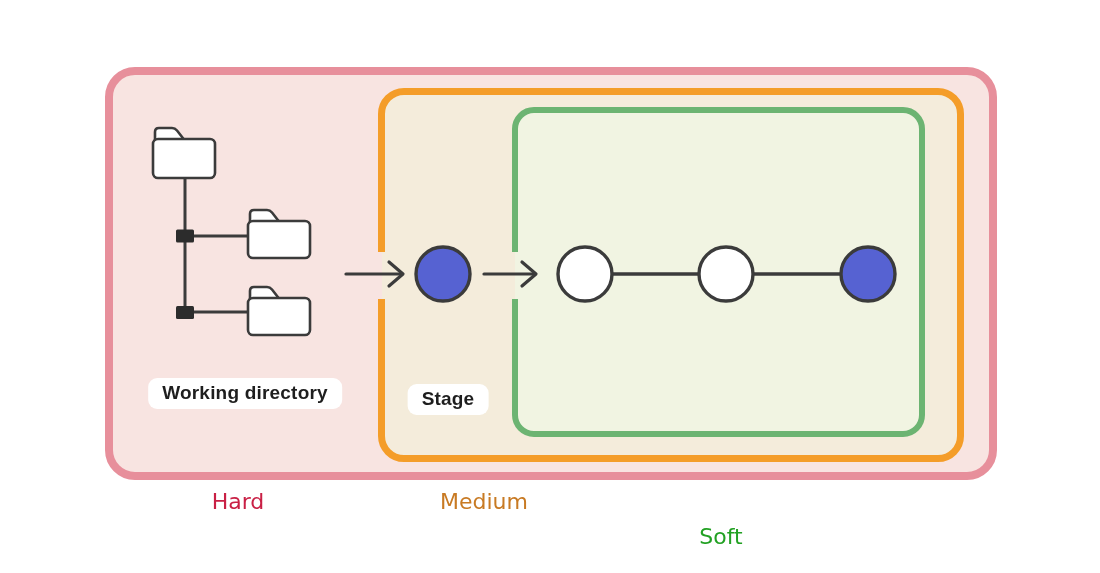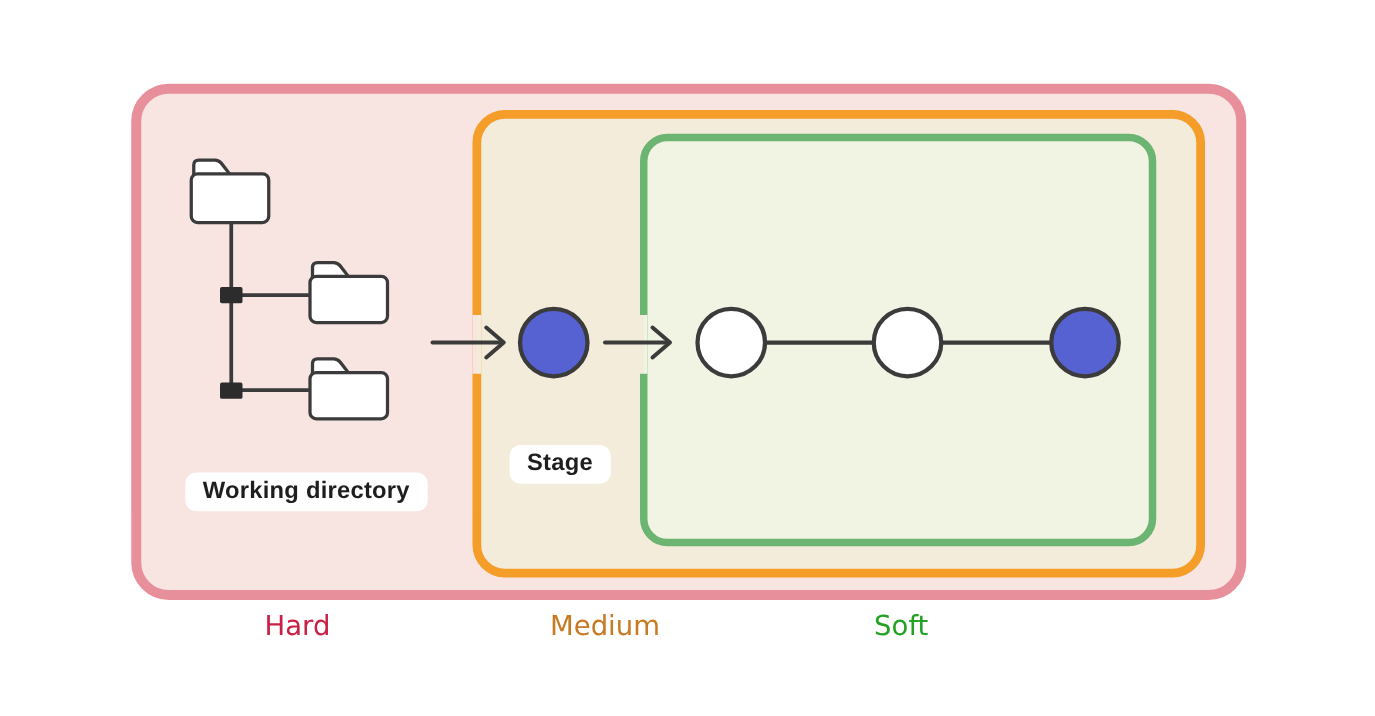--- a/index.html
+++ b/index.html
@@ -96,21 +96,21 @@
     top: 489px;
     font-family: "DejaVu Sans", sans-serif;
     font-size: 22px;
     font-weight: 500;
     white-space: nowrap;
     z-index: 5;
     text-align: right;
   }
   #legend-hard   { left: 238px; color: var(--hard_text); }
   #legend-medium { left: 466px; color: var(--medium_text); margin-left: 18px; }
-  #legend-soft   { left: 721px; color: var(--soft_text); }
+  #legend-soft   { left: 721px; color: var(--soft_text); margin-top: 35px; }
 </style>
 </head>
 <body>
 
 <div id="stage-area">
 
   <div class="zone" id="zone-hard"></div>
   <div class="zone" id="zone-medium"></div>
   <div class="zone" id="zone-soft"></div>
 
@@ -160,21 +160,21 @@
     <g>
       <line class="outline-stroke" stroke-width="3.4" x1="585" y1="274" x2="868" y2="274"></line>
       <circle class="node-stroke" stroke-width="3.4" cx="585" cy="274" r="27" fill="#ffffff"></circle>
       <circle class="node-stroke" stroke-width="3.4" cx="726" cy="274" r="27" fill="#ffffff"></circle>
       <circle class="node-stroke" stroke-width="3.4" cx="868" cy="274" r="27" fill="#5662d2"></circle>
     </g>
   </svg>
 
   <div class="pill" style="left:245px; top:378px;">Working directory</div>
 
-  <div class="pill" style="left:448px; top:356px;">Stage</div>
+  <div class="pill" style="left:448px; top:384px;">Stage</div>
 
 
   <div class="legend-label" id="legend-hard">Hard</div>
 
   <div class="legend-label" id="legend-medium">Medium</div>
 
   <div class="legend-label" id="legend-soft">Soft</div>
 </div>
 
 </body></html>

